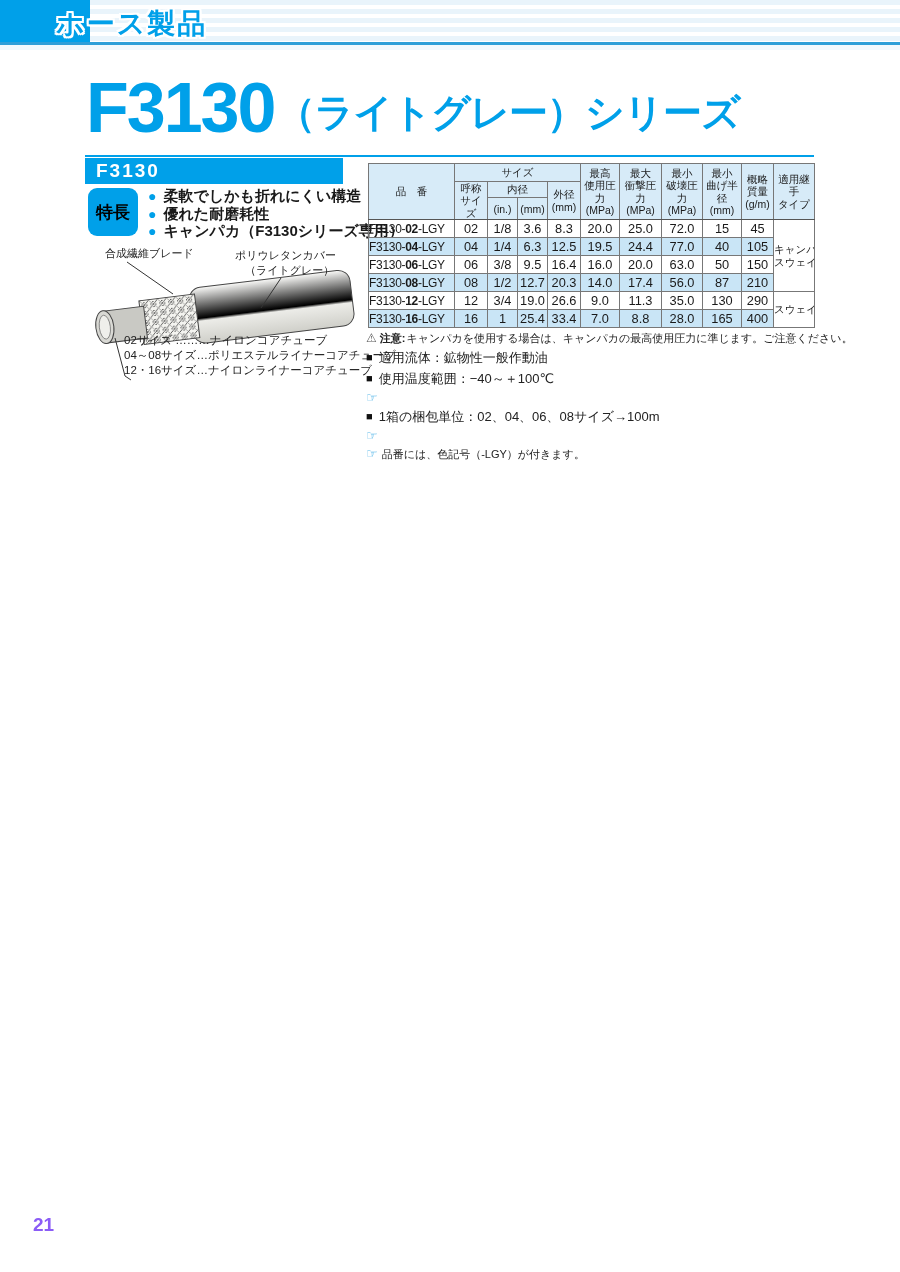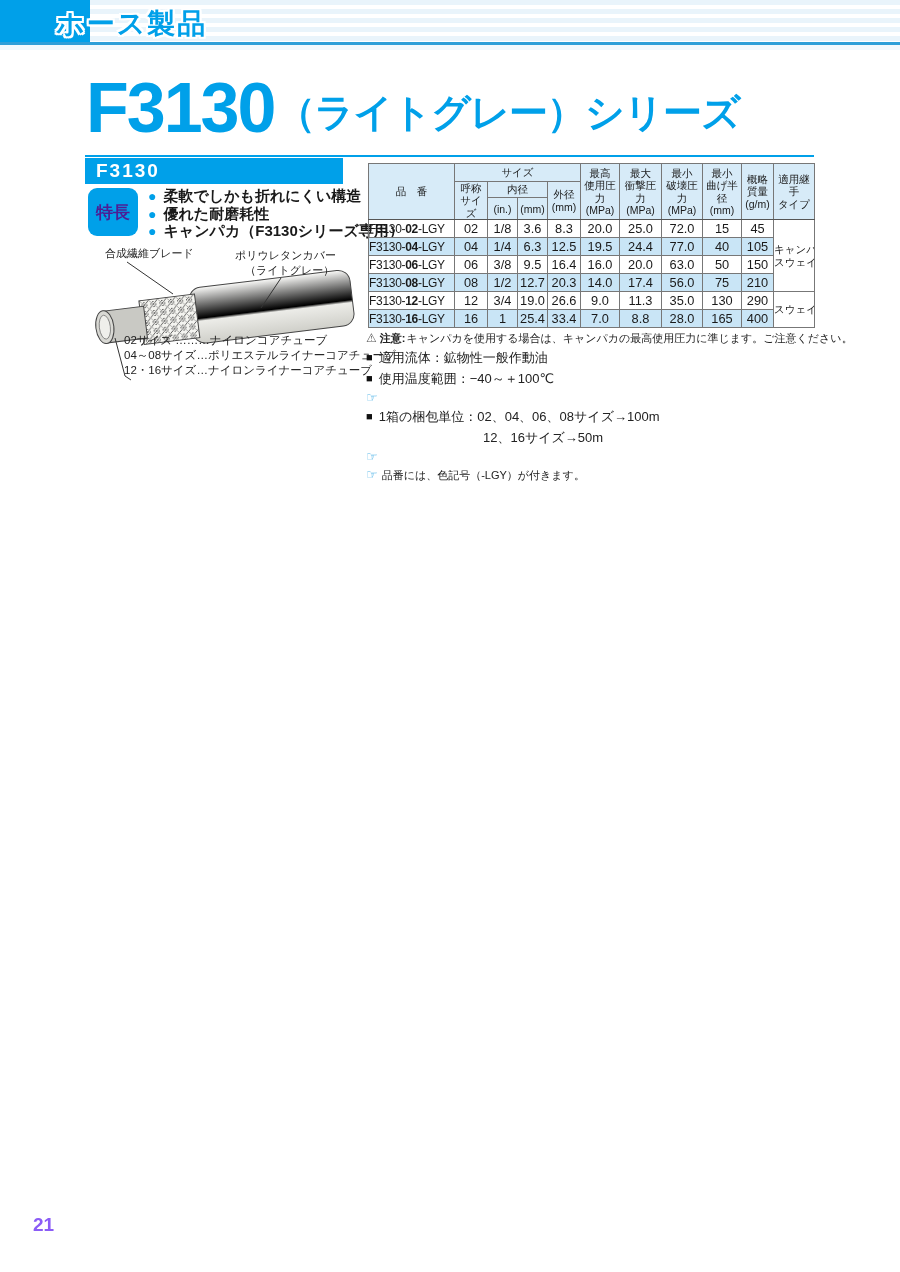--- a/index.html
+++ b/index.html
@@ -24,21 +24,21 @@
       -2px -2px 0 #fff,2px 2px 0 #fff,-2px 2px 0 #fff,2px -2px 0 #fff;}
   
   .page-title{position:absolute;left:86px;top:74px;display:flex;align-items:flex-end;color:var(--blue);}
   .page-title .model{font-size:70px;font-weight:900;line-height:0.98;letter-spacing:-2px;}
   .page-title .series{font-size:39px;font-weight:800;padding-bottom:3px;margin-left:2px;letter-spacing:-1px;}
   .title-rule{position:absolute;left:85px;top:155px;width:729px;height:2px;background:var(--blue);}
   .banner{position:absolute;left:85px;top:158px;width:258px;height:26px;background:var(--blue);
     color:#fff;font-size:19px;font-weight:bold;line-height:26px;padding-left:11px;letter-spacing:2px;}
   
   .features{position:absolute;left:88px;top:188px;display:flex;align-items:flex-start;}
-  .badge{width:50px;height:48px;background:var(--blue);border-radius:9px;color:#4c1d95;
+  .badge{width:50px;height:48px;background:var(--blue);border-radius:9px;color:#000000;
     font-weight:bold;font-size:17px;display:flex;align-items:center;justify-content:center;flex:0 0 auto;}
   .feature-list{margin-left:10px;padding-top:0;}
   .feature-item{display:flex;align-items:center;font-size:15px;font-weight:bold;color:#1a1a1a;
     line-height:16.5px;margin-bottom:1px;white-space:nowrap;}
   .feature-item .dot{color:var(--blue);margin-right:7px;font-size:14px;}
   
   .diagram{position:absolute;left:85px;top:246px;width:285px;height:140px;}
   .diagram-label{position:absolute;font-size:11px;color:#222;white-space:nowrap;}
   .lbl-braid{left:20px;top:0;}
   .lbl-cover{left:150px;top:2px;text-align:left;}
@@ -219,21 +219,21 @@
         </tr>
         <tr class="alt">
           <td class="pn">F3130-<b>08</b>-LGY</td>
           <td>08</td>
           <td>1/2</td>
           <td>12.7</td>
           <td>20.3</td>
           <td>14.0</td>
           <td>17.4</td>
           <td>56.0</td>
-          <td>75</td>
+          <td>87</td>
           <td>210</td>
         </tr>
         <tr>
           <td class="pn">F3130-<b>12</b>-LGY</td>
           <td>12</td>
           <td>3/4</td>
           <td>19.0</td>
           <td>26.6</td>
           <td>9.0</td>
           <td>11.3</td>
@@ -271,23 +271,20 @@
       <span class="sq">■</span>
       <span>使用温度範囲：−40～＋100℃</span>
     </div>
     <div class="note pointer">
       <span class="pointer-icon">☞</span>
     </div>
     <div class="note bullet">
       <span class="sq">■</span>
       <span>1箱の梱包単位：02、04、06、08サイズ→100m</span>
     </div>
-    <div class="note indent">
-      <span>12、16サイズ→50m</span>
-    </div>
     <div class="note pointer">
       <span class="pointer-icon">☞</span>
     </div>
     <div class="note pointer">
       <span class="pointer-icon">☞</span>
       <span>品番には、色記号（-LGY）が付きます。</span>
     </div>
   </div>
 
 <div class="page-number">21</div>

